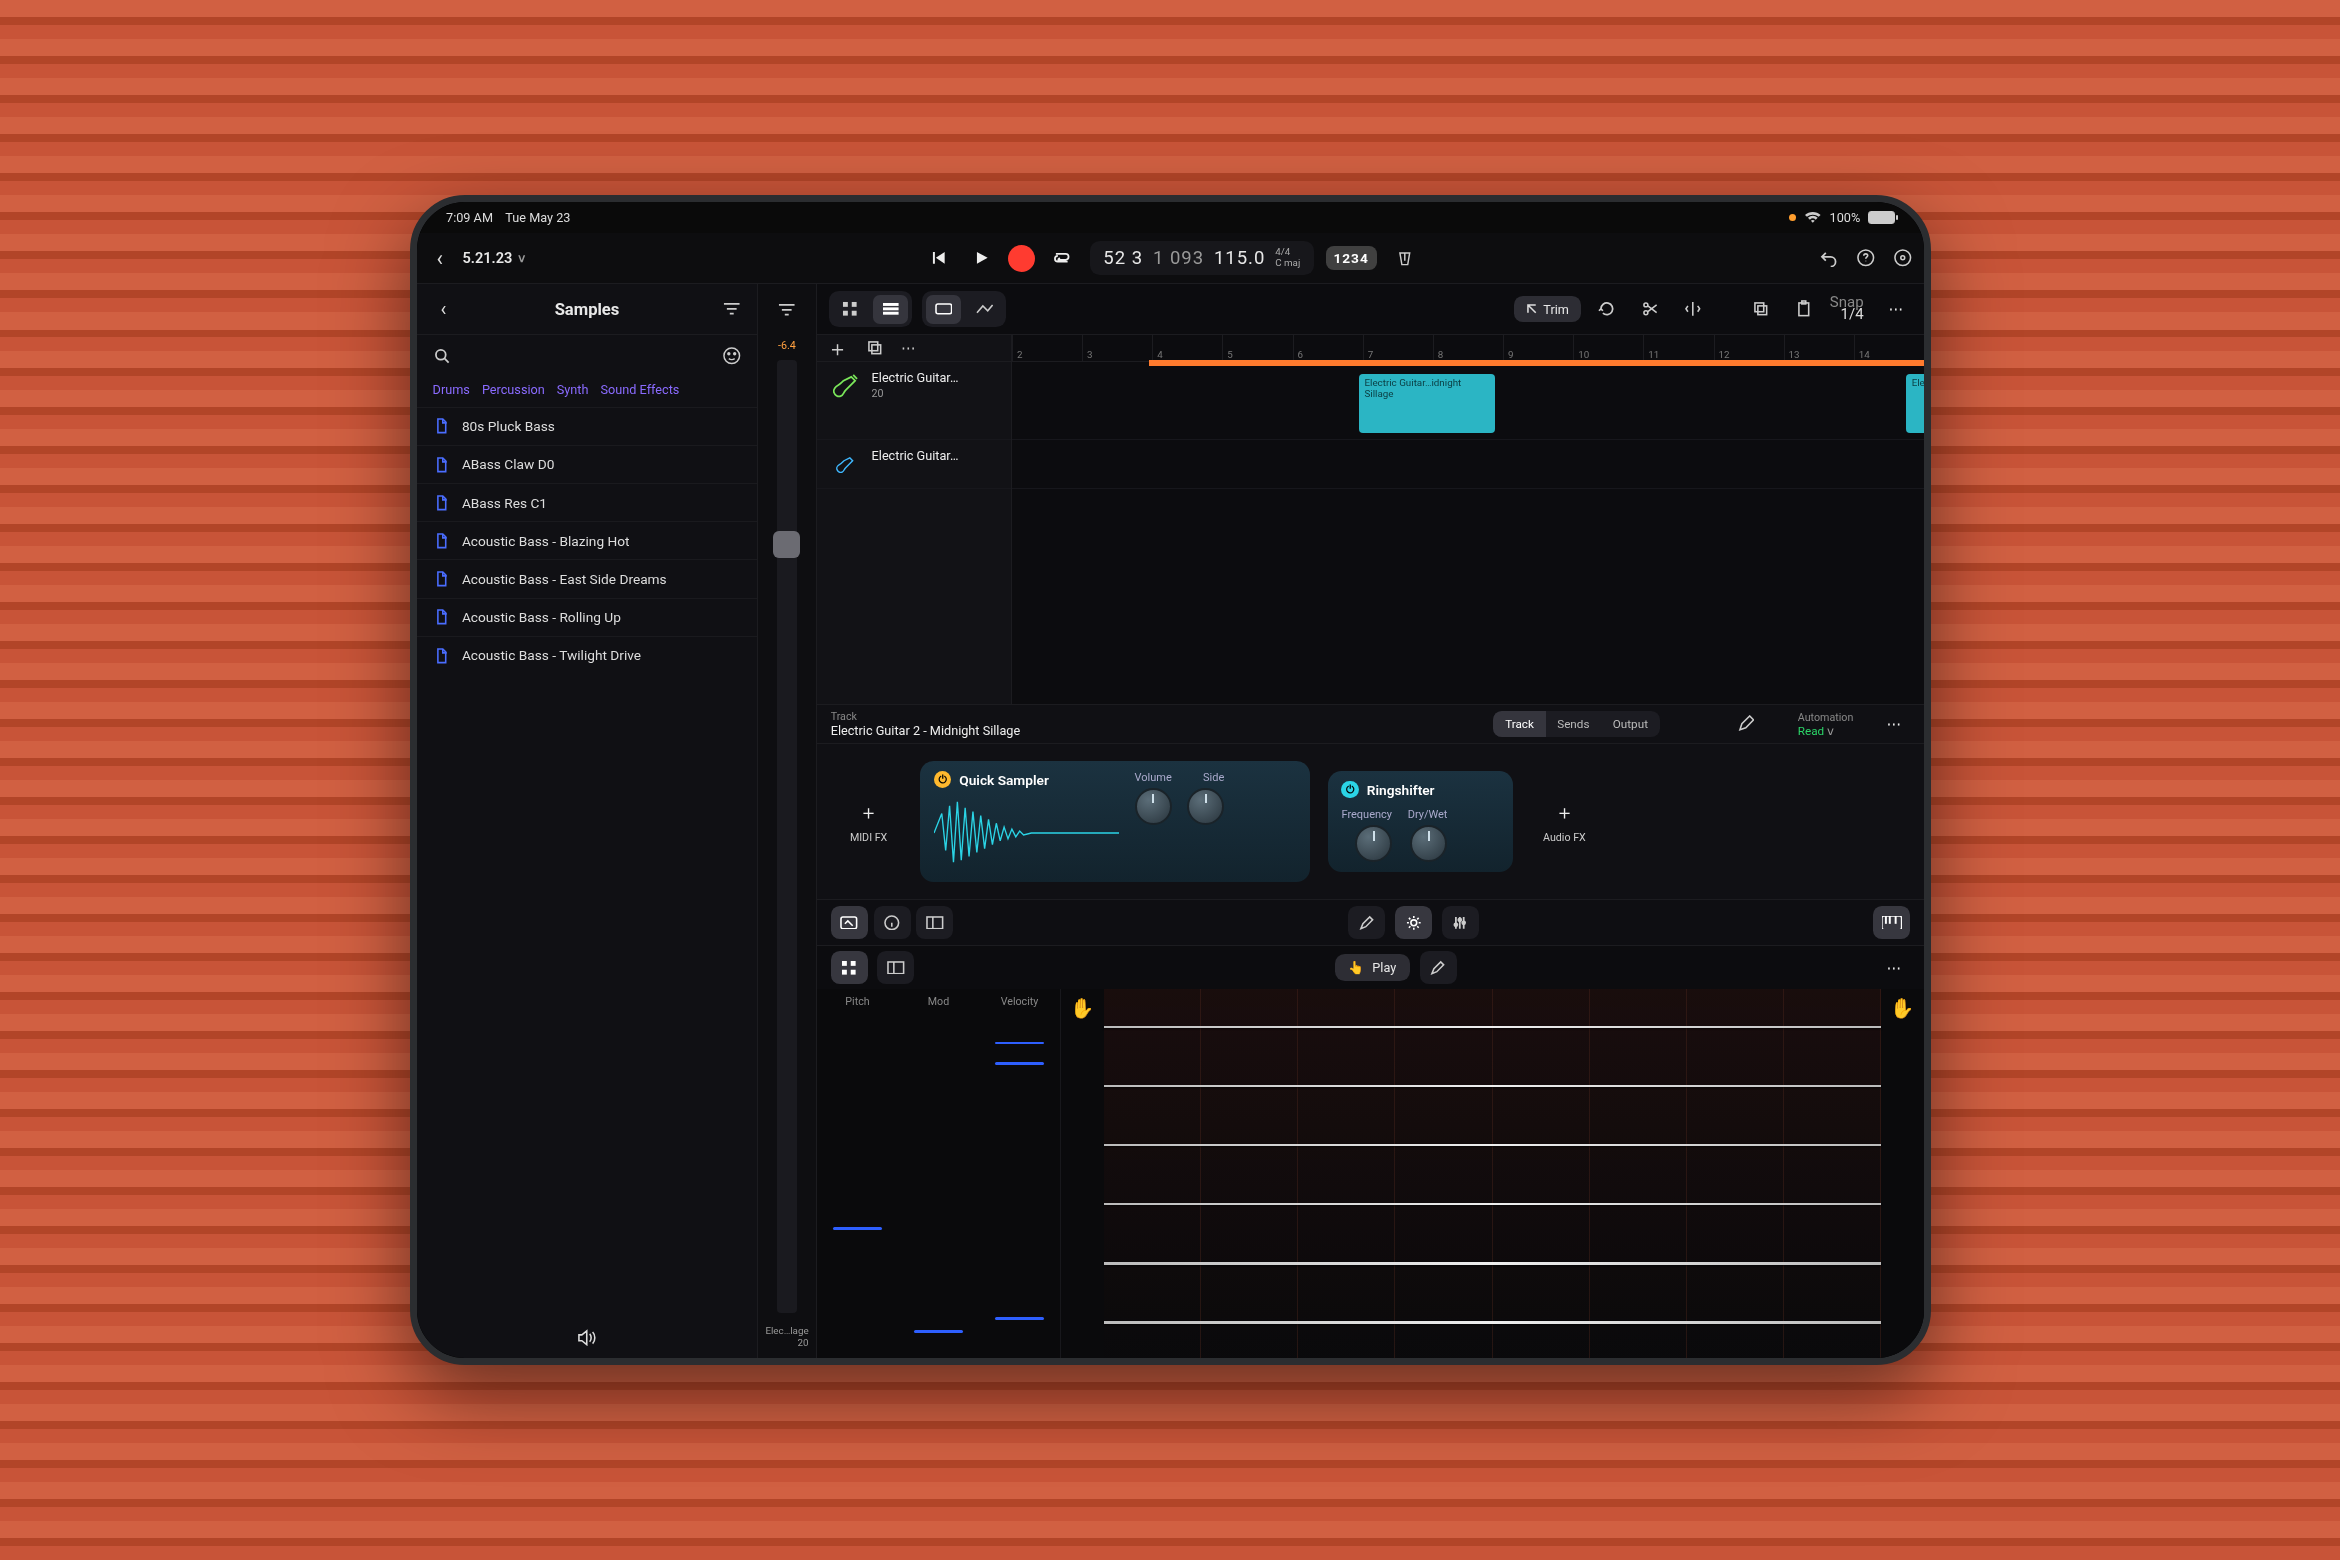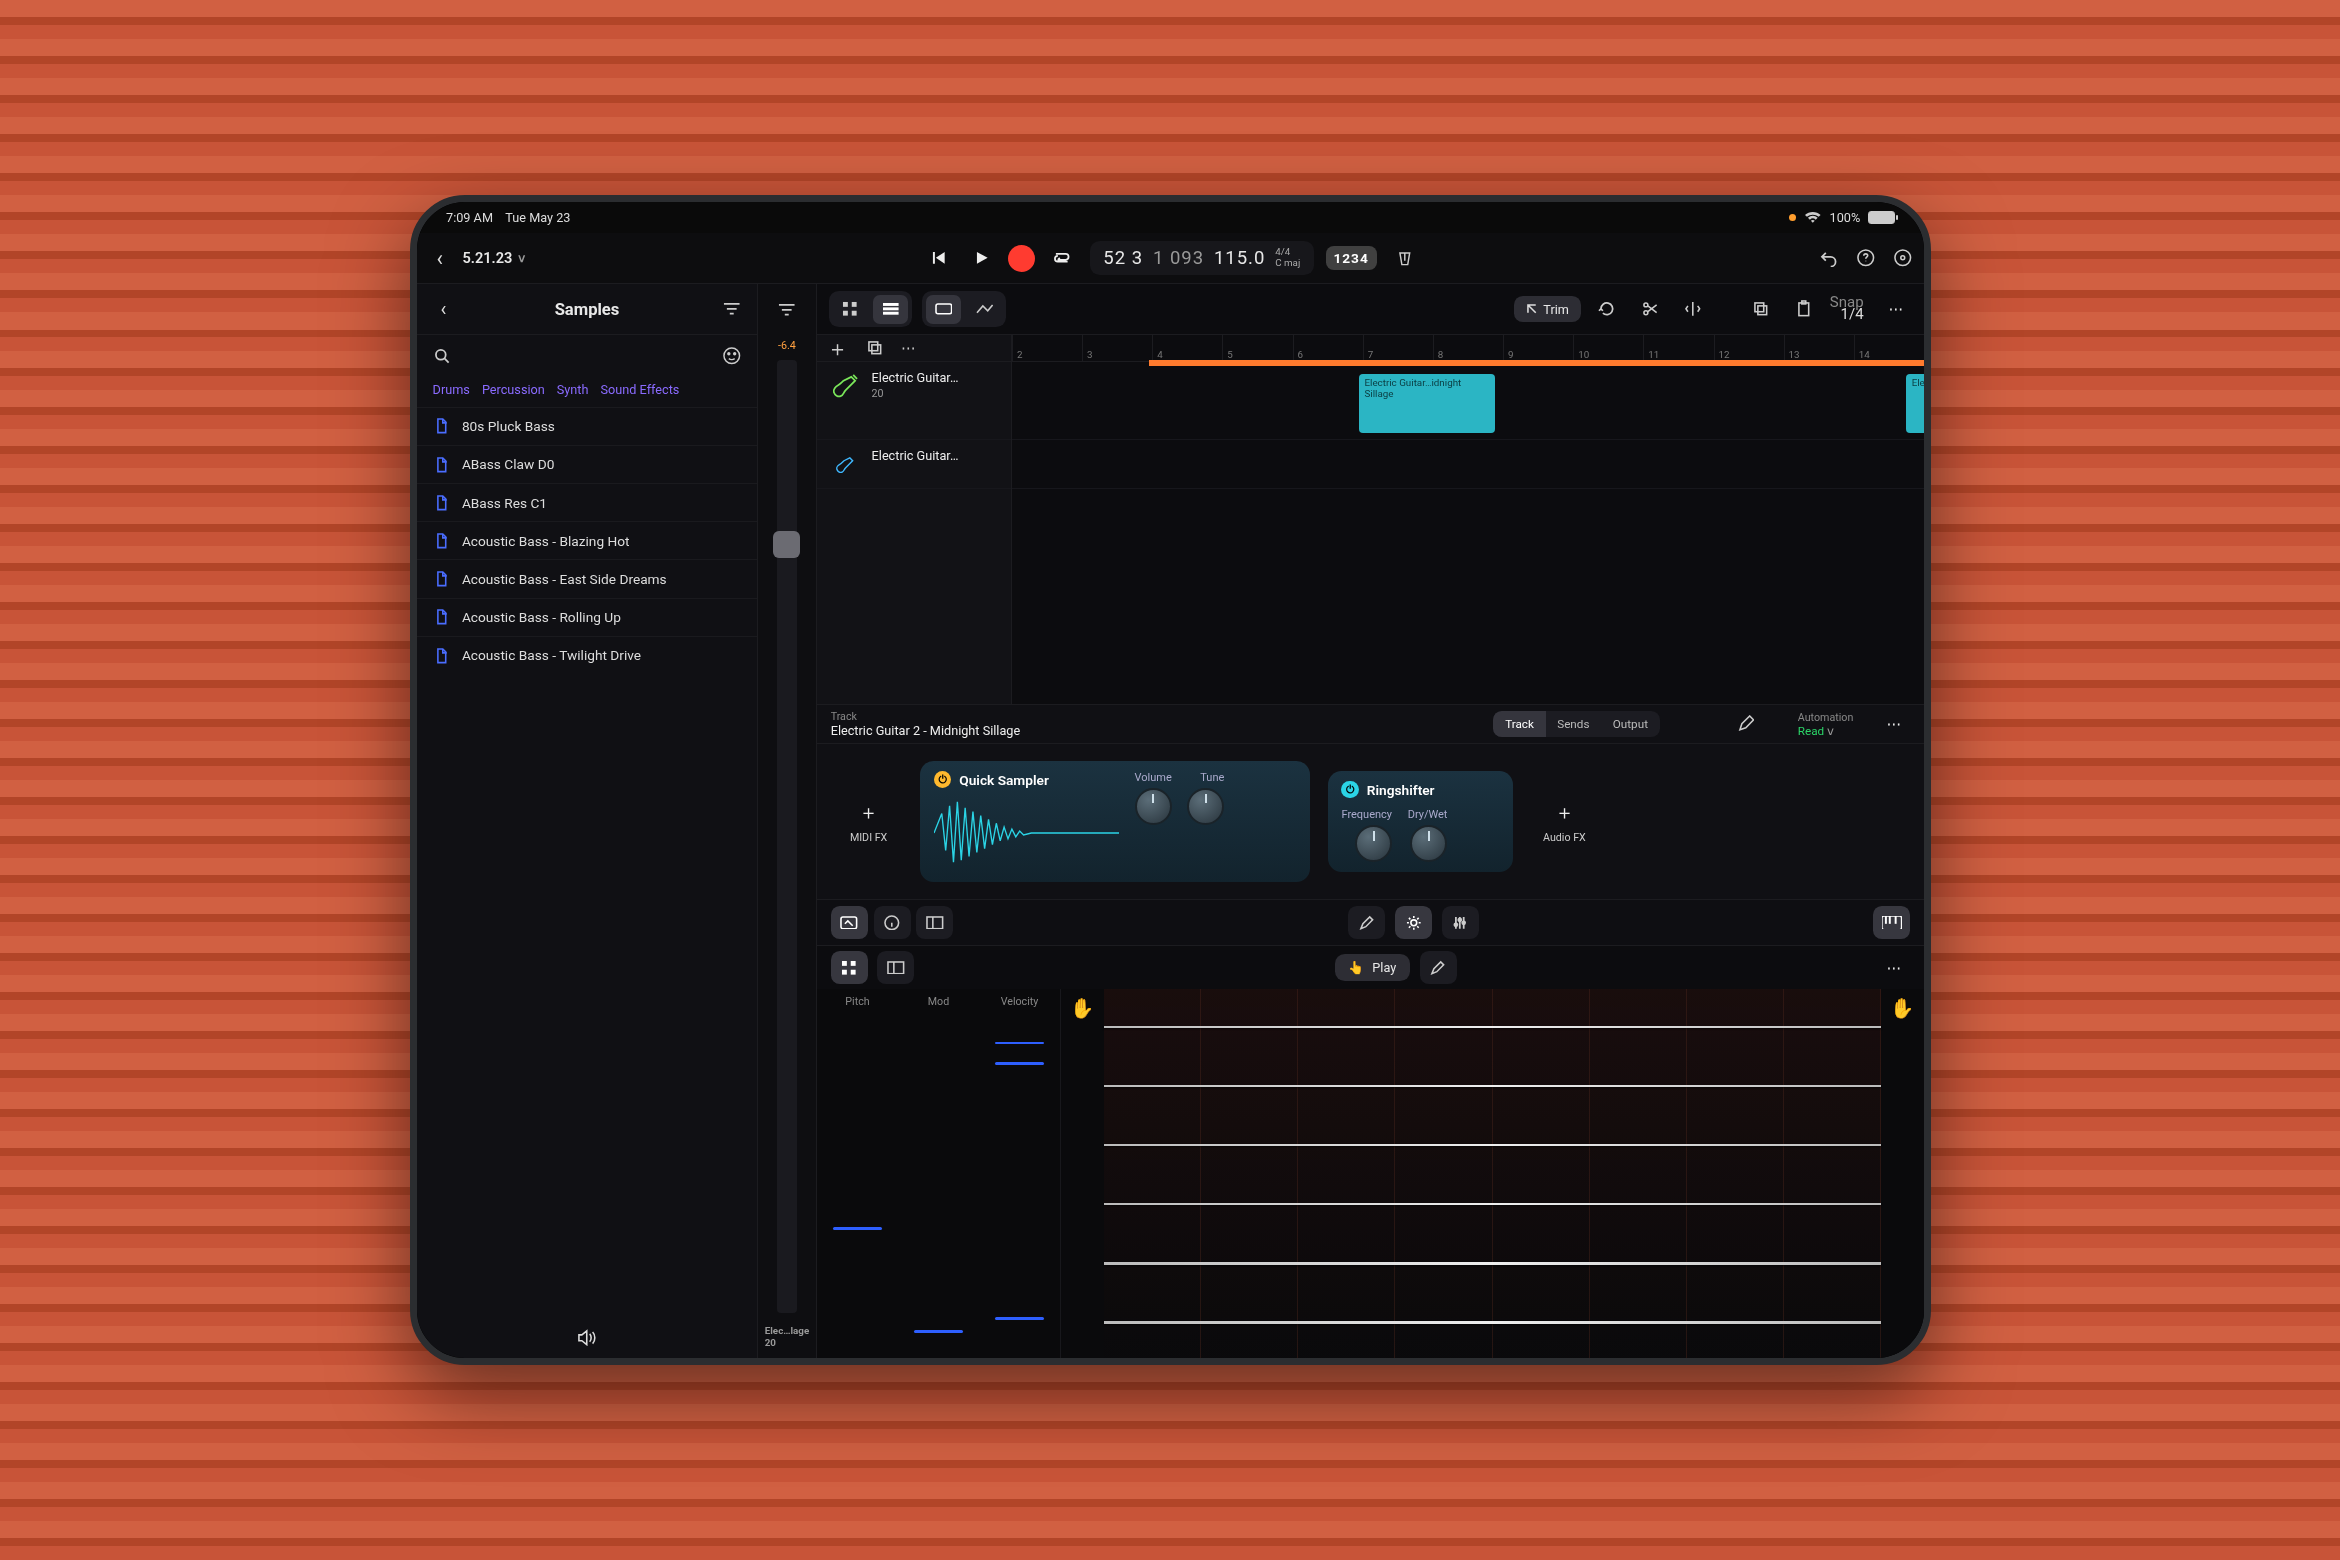--- a/index.html
+++ b/index.html
@@ -36,21 +36,21 @@
 .sample-list { flex:1; overflow:auto; }
 .sample { display:flex; align-items:center; gap:11.7px; padding:9.8px 15.6px; border-top:1px solid #1a1a1e; color:#ddd; font-size:13.7px; }
 .file-icon { width:17.6px; height:17.6px; color:#4a6dff; }
 .sb-foot { height:41px; display:flex; align-items:center; justify-content:center; color:#ccc; }
 
 .meter-col { width:59px; background:#0e0e11; border-right:1px solid #1c1c20; display:flex; flex-direction:column; align-items:center; }
 .meter-top { height:51px; display:flex; align-items:center; justify-content:center; font-size:17.6px; color:#ccc; }
 .db { font-size:10.7px; color:#ffa040; margin-top:3.9px; }
 .meter-track { flex:1; width:19.5px; background:#1a1a1f; border-radius:3.9px; margin:7.8px 0; position:relative; }
 .meter-thumb { position:absolute; top:18%; left:-3.9px; width:27px; height:27px; background:#6b6b72; border-radius:5.9px; }
-.meter-label { font-size:9.8px; color:#999; text-align:left; padding:3.9px 2px 9.8px; line-height:11.7px;font-weight:bold; }
+.meter-label { font-size:9.8px; color:#999; text-align:right; padding:3.9px 2px 9.8px; line-height:11.7px; }
 
 .center { flex:1; display:flex; flex-direction:column; min-width:0; background:#0c0c0f; }
 .tl-tools { height:51px; display:flex; align-items:center; gap:9.8px; padding:0 11.7px; border-bottom:1px solid #1c1c20; }
 .tool-grp { display:flex; gap:5.9px; background:#1c1c22; border-radius:9.8px; padding:3.9px; }
 .tool-grp .tl { width:35px; height:29px; display:flex; align-items:center; justify-content:center; border-radius:6.8px; color:#ccc; font-size:13.7px; }
 .tool-grp .tl.active { background:#35353d; color:#fff; }
 .trim-pill { display:flex; align-items:center; gap:5.9px; background:#2d2d34; border-radius:8.8px; padding:5.9px 11.7px; font-size:12.7px; }
 .snap { font-size:15px; color:#888; margin-left:auto; margin-right:5.9px; line-height:11.7px; text-align:right; }
 
 .timeline { flex:1; display:flex; min-height:0; }
@@ -485,21 +485,21 @@
                 </div>
               <svg class="wave" viewBox="0 0 190 80">
                 <path d="M0 40 L8 20 L12 58 L16 12 L20 70 L24 8 L28 68 L32 14 L36 64 L40 18 L44 60 L48 22 L52 56 L56 26 L60 52 L64 30 L68 48 L72 34 L76 46 L80 36 L84 44 L88 38 L92 42 L100 40 L190 40" fill="none" stroke="#2bd4e6" stroke-width="1.4"></path>
               </svg>
             </div>
             <div class="knob-col">
                 <span>Volume</span>
                 <div class="knob"></div>
               </div>
             <div class="knob-col">
-                <span>Tune</span>
+                <span>Side</span>
                 <div class="knob"></div>
               </div>
           </div>
           <div class="plugin" style="flex:0 0 185px">
             <div style="display:flex;flex-direction:column;gap:9.8px">
               <div class="p-title">
                   <span class="pwr c">⏻</span>
                   <span>Ringshifter</span>
                 </div>
               <div style="display:flex;gap:15.6px">

